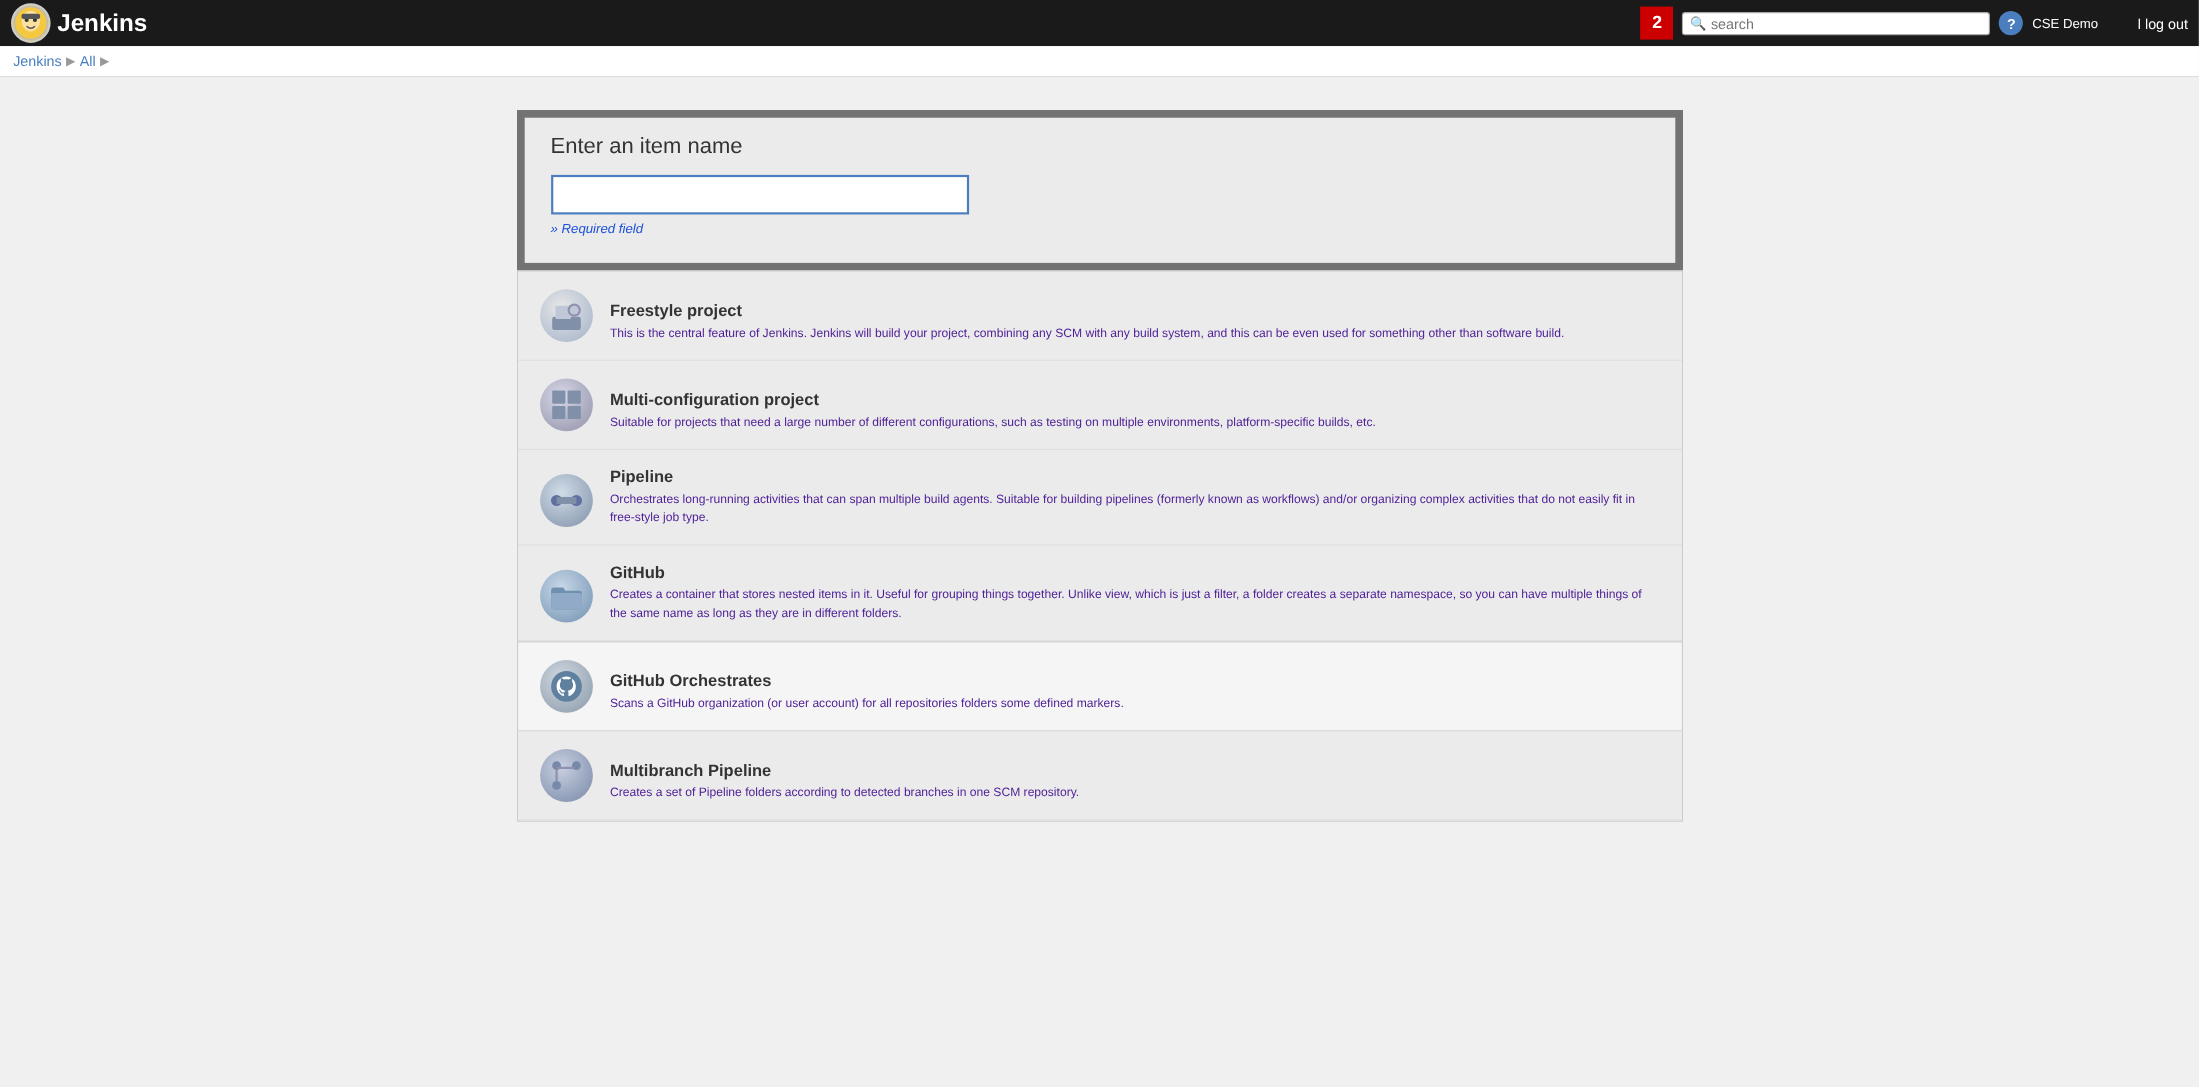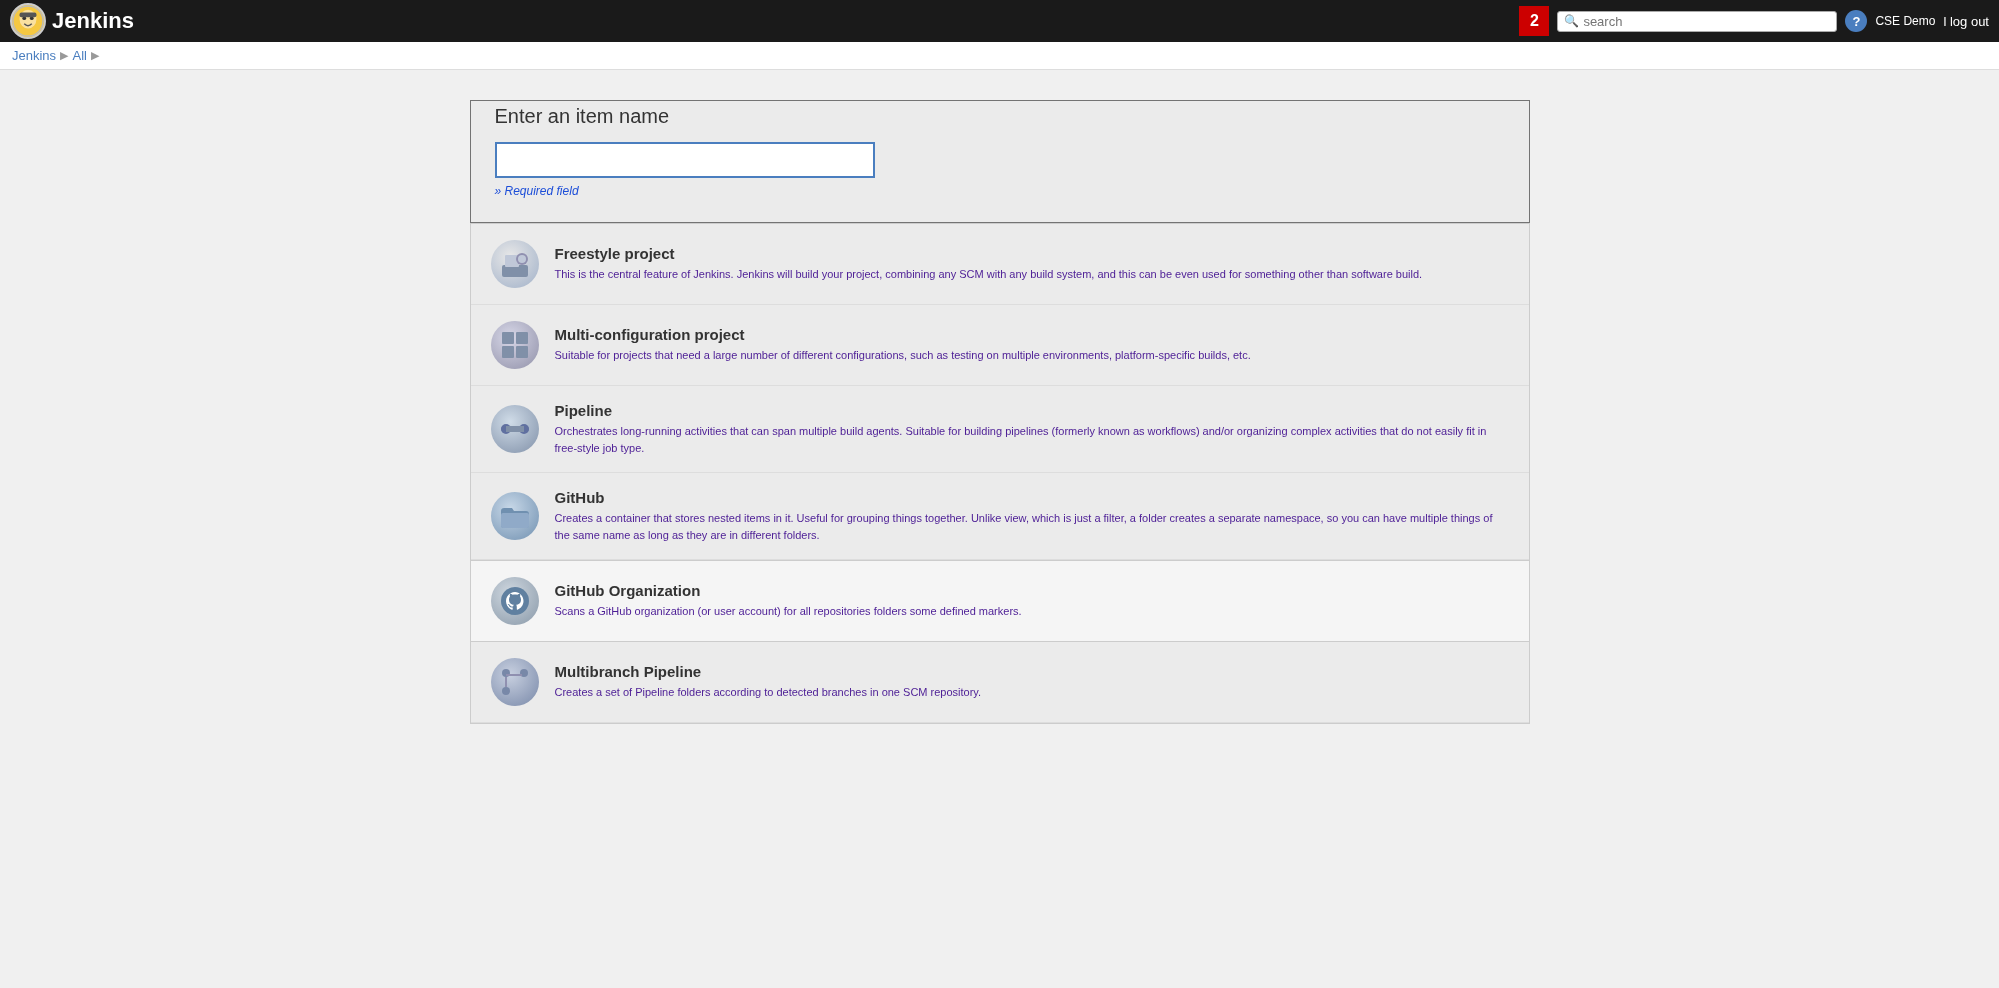--- a/index.html
+++ b/index.html
@@ -89,20 +89,21 @@
     #user-name {
       color: white;
       font-size: 12px;
       white-space: nowrap;
     }
     #logout-link {
       color: white;
       font-size: 13px;
       text-decoration: none;
       white-space: nowrap;
+      margin-left: 28px;
     }
 
     
     #breadcrumb {
       background: white;
       padding: 6px 12px;
       display: flex;
       align-items: center;
       gap: 4px;
       font-size: 13px;
@@ -119,22 +120,22 @@
     }
 
     
     #main {
       padding: 20px;
       max-width: 1100px;
       margin: 10px auto;
     }
     #create-item-box {
       background: #ebebeb;
-      border: 1px solid #737373;
-      padding: 4px 24px 24px 24px;
+      border: 7px solid #737373;
+      padding: 15px 24px 24px 24px;
       margin-bottom: 0;
     }
     #item-name-label {
       font-size: 20px;
       font-weight: normal;
       color: #333;
       margin-bottom: 14px;
     }
     #item-name-input {
       width: 380px;
@@ -153,21 +154,21 @@
     }
 
     
     #item-list {
       background: #ebebeb;
       border: 1px solid #ccc;
       border-top: 1px solid #ccc;
     }
     .item-row {
       display: flex;
-      align-items: center;
+      align-items: flex-end;
       padding: 16px 20px;
       border-bottom: 1px solid #ddd;
       gap: 16px;
       cursor: pointer;
       background: #ebebeb;
     }
     .item-row.selected {
       background: #f5f5f5;
       border: 1px solid #ccc;
       margin: 0 -1px;
@@ -316,21 +317,21 @@
         </div>
       </div>
       <div class="item-row selected">
         <div class="item-icon icon-github">
           <svg width="34" height="34" viewBox="0 0 34 34">
             <circle cx="17" cy="17" r="14" fill="#6080a0"></circle>
             <path d="M17 8 C12 8 8 12 8 17 C8 21 10.5 24.4 14 25.7 C14.5 25.8 14.7 25.5 14.7 25.2 L14.7 23.5 C12 24.1 11.4 22.3 11.4 22.3 C10.9 21.1 10.2 20.8 10.2 20.8 C9.2 20.1 10.3 20.1 10.3 20.1 C11.4 20.2 12 21.3 12 21.3 C13 23 14.6 22.5 15.2 22.2 C15.3 21.5 15.6 21 15.9 20.7 C13.5 20.4 11 19.5 11 15.4 C11 14.2 11.4 13.3 12 12.5 C11.9 12.2 11.5 11.1 12.1 9.7 C12.1 9.7 13 9.4 14.7 10.7 C15.5 10.5 16.2 10.4 17 10.4 C17.8 10.4 18.5 10.5 19.3 10.7 C21 9.4 21.9 9.7 21.9 9.7 C22.5 11.1 22.1 12.2 22 12.5 C22.6 13.3 23 14.2 23 15.4 C23 19.5 20.5 20.4 18.1 20.7 C18.5 21.1 18.8 21.8 18.8 22.9 L18.8 25.2 C18.8 25.5 19 25.8 19.5 25.7 C23 24.4 25.5 21 25.5 17 C25.5 12 21.5 8 17 8 Z" fill="white"></path>
           </svg>
         </div>
         <div class="item-info">
-          <div class="item-title">GitHub Organization</div>
+          <div class="item-title">GitHub Orchestrates</div>
           <div class="item-desc">Scans a GitHub organization (or user account) for all repositories folders some defined markers.</div>
         </div>
       </div>
       <div class="item-row">
         <div class="item-icon icon-multibranch">
           <svg width="34" height="34" viewBox="0 0 34 34">
             <circle cx="8" cy="8" r="4" fill="#7888a8"></circle>
             <circle cx="8" cy="26" r="4" fill="#7888a8"></circle>
             <circle cx="26" cy="8" r="4" fill="#7888a8"></circle>
             <line x1="8" y1="12" x2="8" y2="22" stroke="#9090b0" stroke-width="2"></line>

